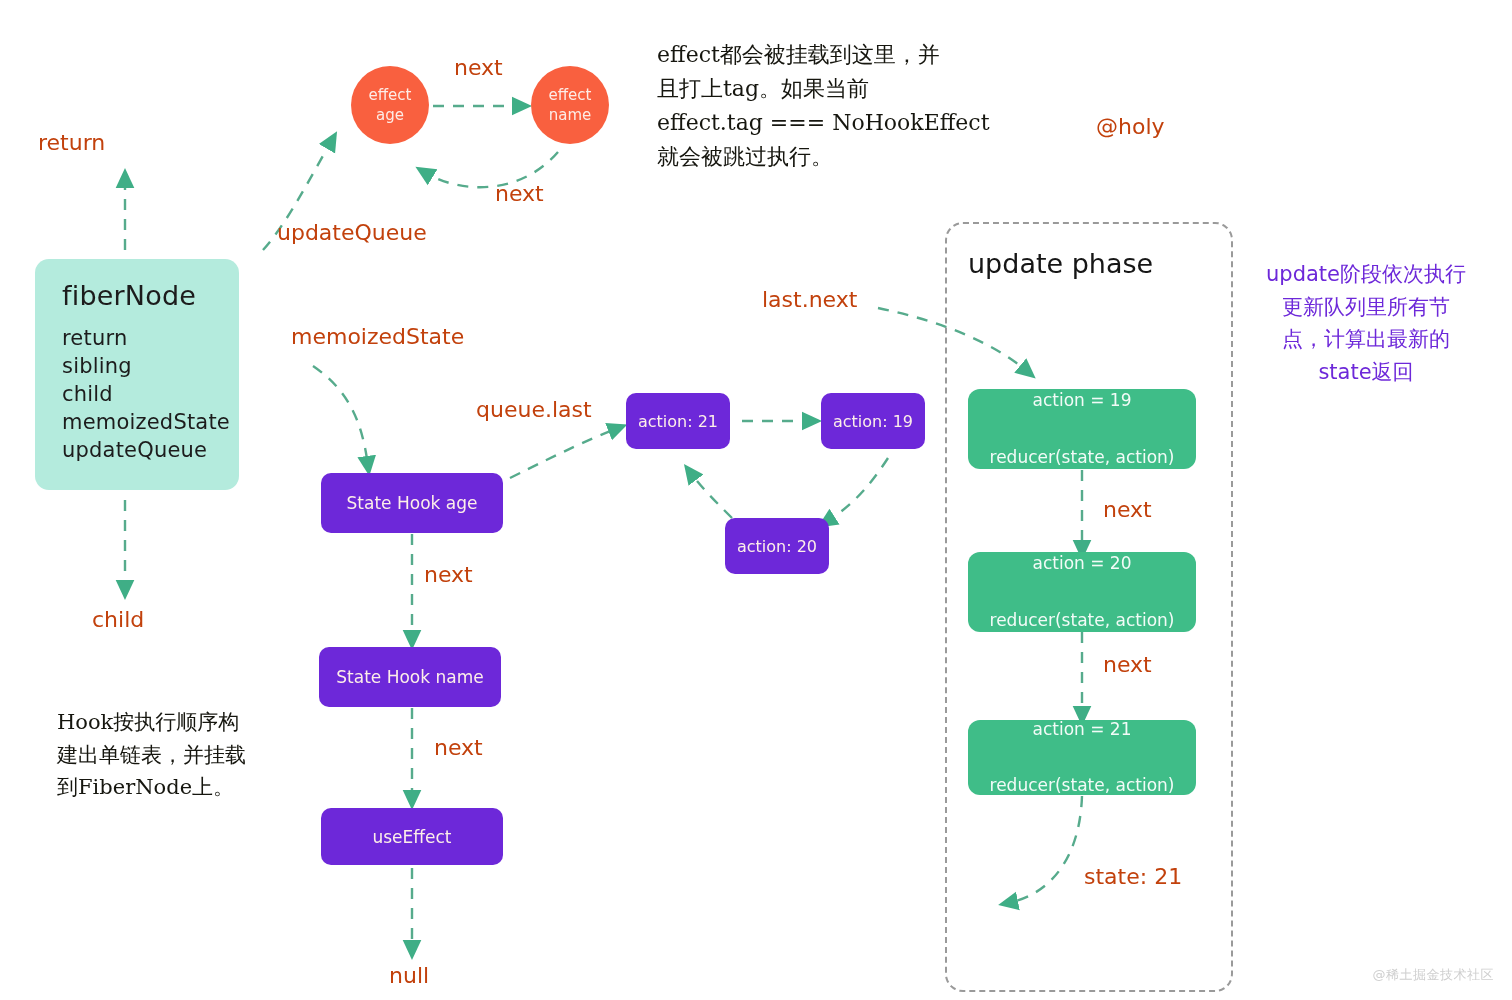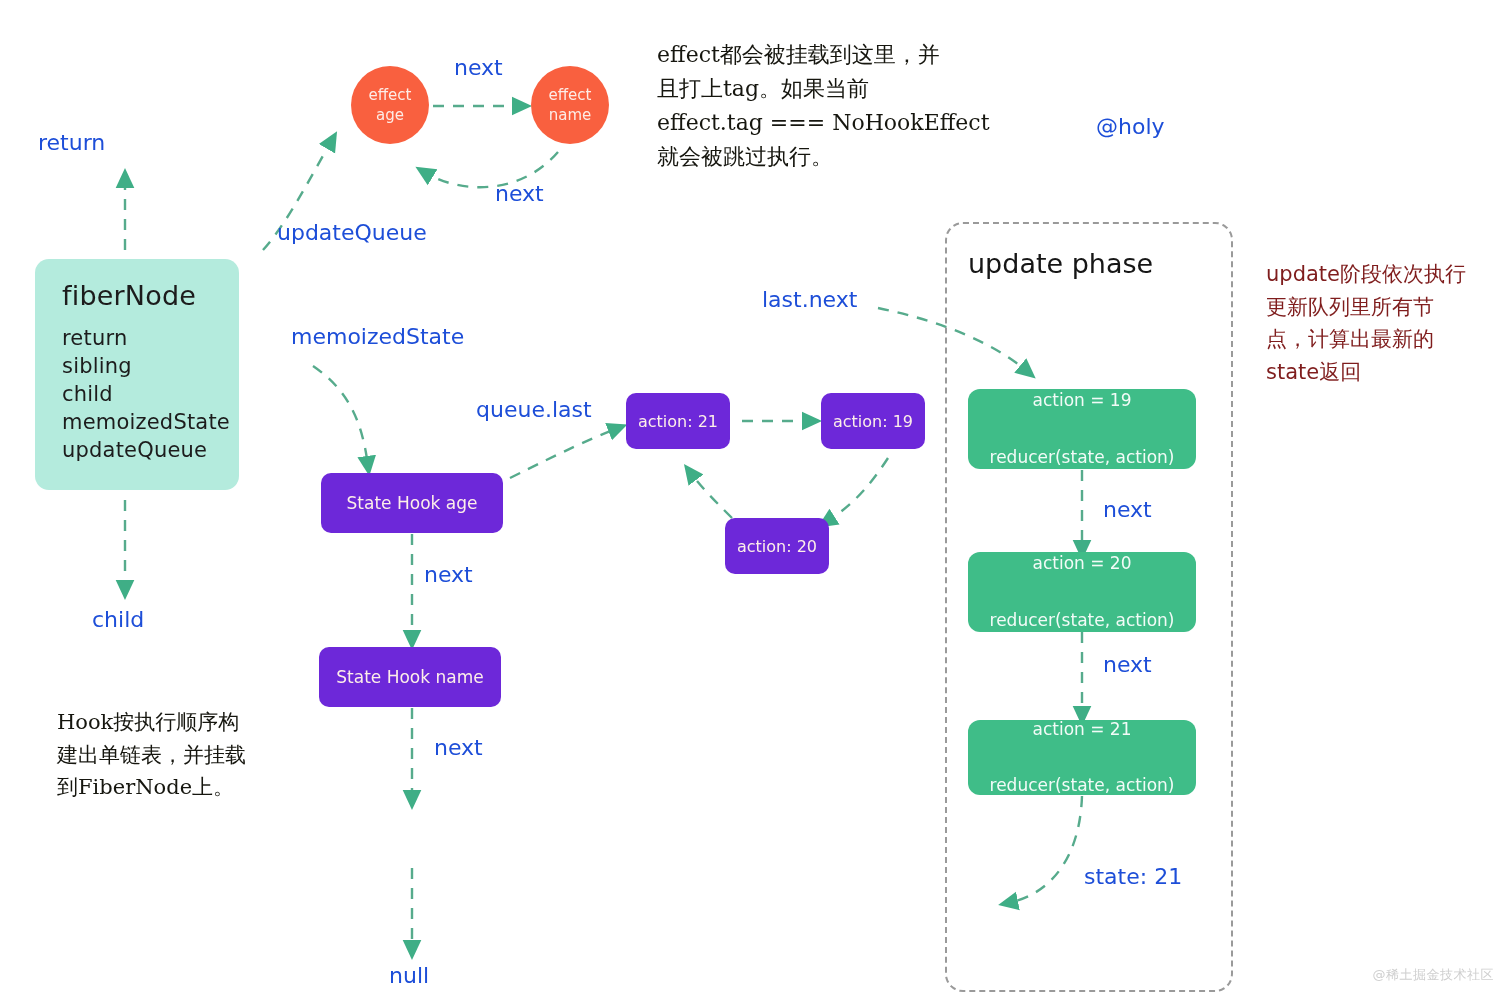--- a/index.html
+++ b/index.html
@@ -18,38 +18,39 @@
   svg#wires {
     position: absolute;
     left: 0; top: 0;
     width: 1512px;
     height: 1000px;
     pointer-events: none;
   }
   
   .lbl {
     position: absolute;
-    color: #1d4ed8;
+    color: #c2410c;
     font-family: "DejaVu Sans", sans-serif;
     white-space: nowrap;
     line-height: 1.1;
   }
   .note {
     position: absolute;
     color: #16160f;
     font-family: "DejaVu Serif", serif;
     line-height: 1.55;
     white-space: pre-line;
   }
   .note-hand {
     position: absolute;
-    color: #7f1d1d;
+    color: #6d28d9;
     font-family: "DejaVu Sans", sans-serif;
     line-height: 1.55;
     white-space: pre-line;
+    text-align: center;
   }
   
   .fibernode {
     position: absolute;
     left: 35px;
     top: 259px;
     width: 204px;
     height: 231px;
     background: #b4ebdd;
     border-radius: 14px;
@@ -234,20 +235,21 @@
   <div class="lbl" style="left:1096px; top:115px; font-size:22px;">@holy</div>
 
   <div class="lbl" style="left:291px; top:325px; font-size:22px;">memoizedState</div>
 
   <div class="rbox" style="left:321px; top:473px; width:182px; height:60px;">State Hook age</div>
   <div class="lbl" style="left:424px; top:563px; font-size:22px;">next</div>
 
   <div class="rbox" style="left:319px; top:647px; width:182px; height:60px;">State Hook name</div>
   <div class="lbl" style="left:434px; top:736px; font-size:22px;">next</div>
 
+  <div class="rbox" style="left:321px; top:808px; width:182px; height:57px;">useEffect</div>
 
   <div class="lbl" style="left:389px; top:964px; font-size:22px;">null</div>
 
   <div class="lbl" style="left:476px; top:398px; font-size:22px;">queue.last</div>
   <div class="lbl" style="left:762px; top:288px; font-size:22px;">last.next</div>
 
   <div class="rbox small" style="left:626px; top:393px; width:104px; height:56px;">action: 21</div>
   <div class="rbox small" style="left:821px; top:393px; width:104px; height:56px;">action: 19</div>
   <div class="rbox small" style="left:725px; top:518px; width:104px; height:56px;">action: 20</div>
 

